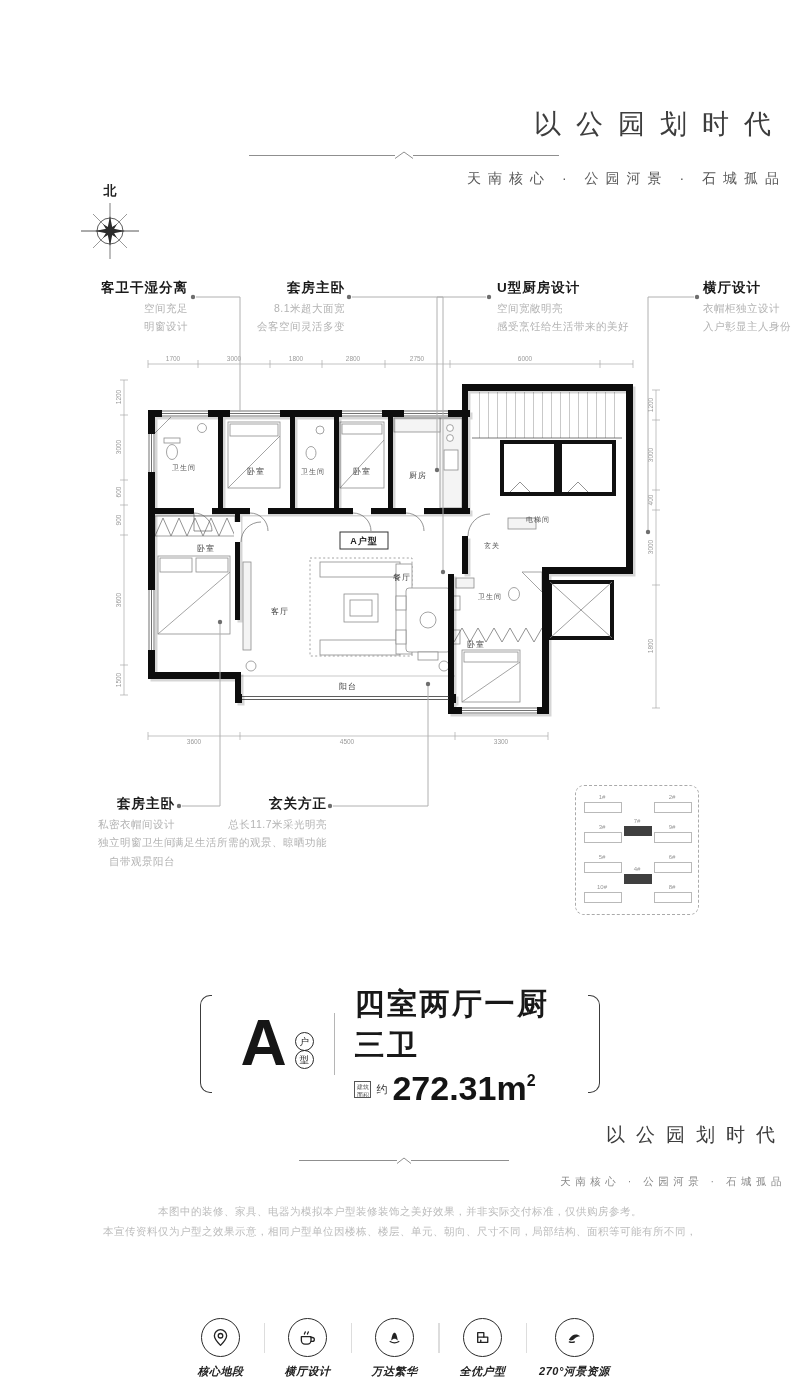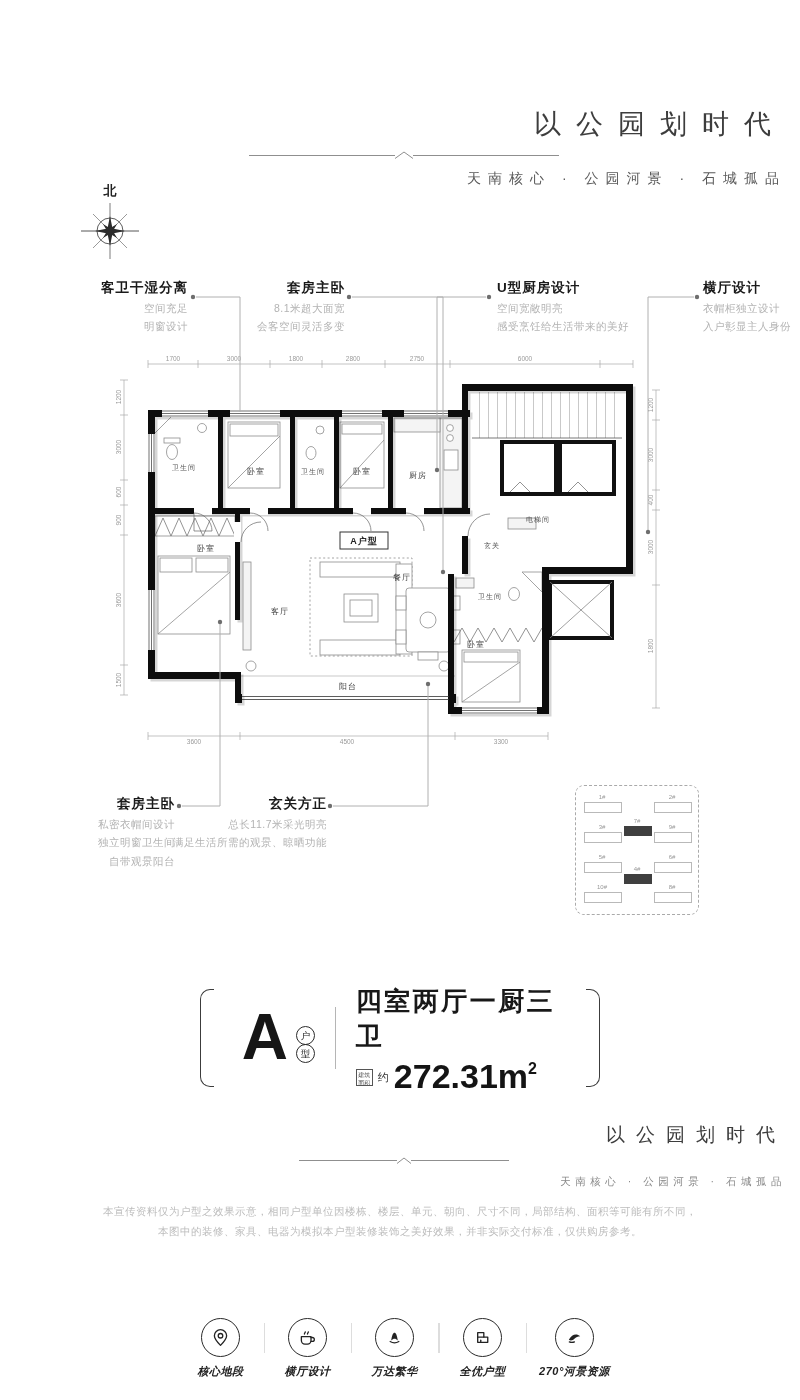--- a/index.html
+++ b/index.html
@@ -34,21 +34,21 @@
   .badge{display:flex;align-items:center;left:50%;transform:translateX(-50%);}
   .bracket{width:14px;height:96px;border:1.2px solid #3c3c3c;}
   .bracket.lft{border-right:none;border-radius:10px 0 0 10px;}
   .bracket.rgt{border-left:none;border-radius:0 10px 10px 0;}
   .badge-letter{font-size:64px;font-weight:700;color:#161616;line-height:0.9;margin:0 8px 0 28px;}
   .badge-circles{display:flex;flex-direction:column;margin-top:14px;}
   .badge-circle{width:17px;height:17px;border:1px solid #2b2b2b;border-radius:50%;
                 font-size:9.5px;line-height:17px;text-align:center;color:#222;}
   .badge-circle+.badge-circle{margin-top:-1px;}
   .badge-div{width:1px;height:62px;background:#b5b5b5;margin:0 20px;}
-  .badge-l1{font-size:26px;font-weight:700;color:#181818;letter-spacing:2.5px;}
+  .badge-l1{font-size:30px;font-weight:700;color:#181818;letter-spacing:2.5px;}
   .badge-l2{display:flex;align-items:flex-end;margin-top:7px;}
   .area-box{width:17px;height:17px;border:1px solid #555;font-size:6px;line-height:1.35;
             color:#555;text-align:center;padding-top:1px;box-sizing:border-box;margin-bottom:6px;}
   .approx{font-size:11px;color:#333;margin:0 5px 7px 5px;}
   .area-val{font-size:34px;font-weight:700;color:#141414;line-height:0.9;}
   .area-sup{font-size:16px;vertical-align:14px;font-weight:700;}
   .badge .pad-r{width:26px;}
 
   
   .disclaimer{left:0;right:0;text-align:center;font-size:10.5px;color:#bcbcbc;line-height:1.9;letter-spacing:0.5px;}
@@ -457,22 +457,22 @@
     <div class="seg"></div>
     <svg width="14" height="7">
       <polyline points="0,6.5 7,1 14,6.5" fill="none" stroke="#8f8f8f" stroke-width="1"></polyline>
     </svg>
     <div class="seg"></div>
   </div>
   <div class="brand-sub">天南核心 · 公园河景 · 石城孤品</div>
 </div>
 
 <div class="abs disclaimer" style="top:1202px;">
+  <div>本图中的装修、家具、电器为模拟本户型装修装饰之美好效果，并非实际交付标准，仅供购房参考。</div>
   <div>本宣传资料仅为户型之效果示意，相同户型单位因楼栋、楼层、单元、朝向、尺寸不同，局部结构、面积等可能有所不同，</div>
-  <div>本图中的装修、家具、电器为模拟本户型装修装饰之美好效果，并非实际交付标准，仅供购房参考。</div>
 </div>
 
 <div class="abs features" style="top:1318px;font-style:italic;">
   <div class="feature">
     <div class="f-circle">
       <svg width="21" height="21" viewBox="0 0 24 24" fill="none" stroke="#222" stroke-width="1.5" stroke-linecap="round" stroke-linejoin="round">
         <path d="M12 21c4.5-4.6 7-8 7-11a7 7 0 1 0-14 0c0 3 2.5 6.4 7 11z"></path>
           <circle cx="12" cy="10" r="2.6"></circle>
       </svg>
     </div>

